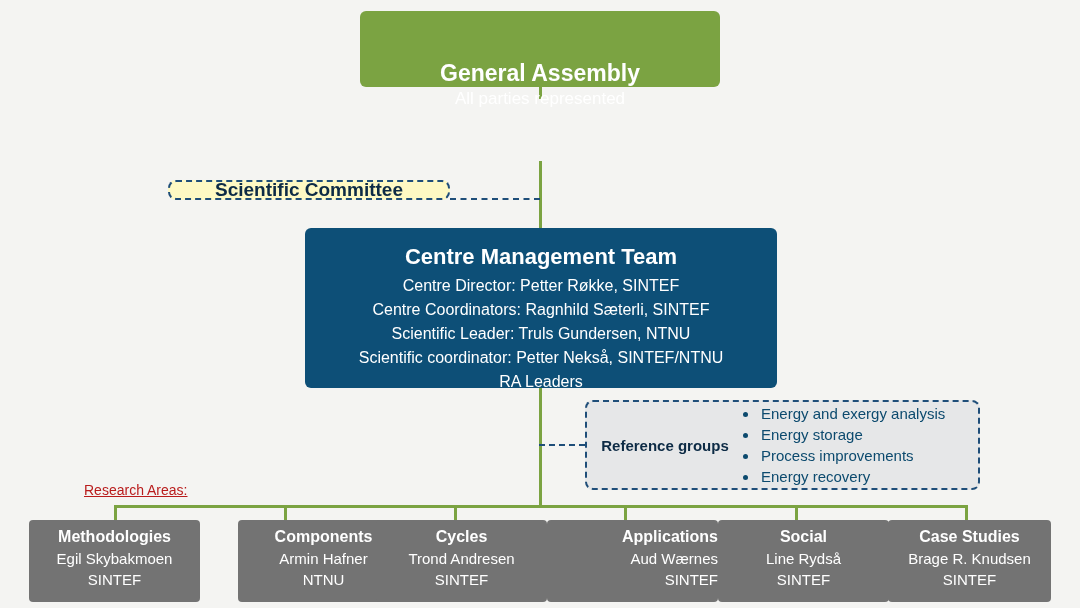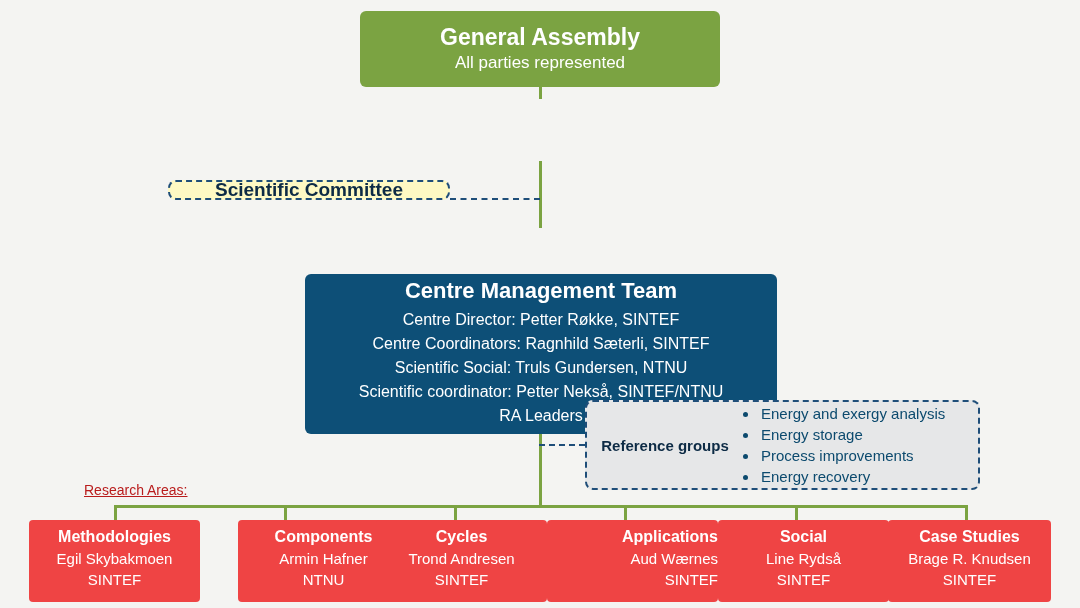--- a/index.html
+++ b/index.html
@@ -40,21 +40,21 @@
   }
 
   
   #general-assembly {
     left: 360px;
     top: 11px;
     width: 360px;
     height: 76px;
     padding-top: 12px;
   }
-  #general-assembly .title { font-size: 23px; line-height: 28px; }
+  #general-assembly .title { font-size: 23px; line-height: 28px; margin-top: 36px; }
   #general-assembly .sub { font-size: 17px; line-height: 24px; }
 
   
   #executive-board {
     left: 330px;
     top: 99px;
     width: 424px;
     height: 62px;
     padding-top: 6px;
   }
@@ -79,22 +79,21 @@
     align-items: center;
     justify-content: center;
   }
 
   
   #centre-management {
     left: 305px;
     top: 228px;
     width: 472px;
     height: 160px;
-    padding-top: 0;
-    margin-top: 46px;
+    padding-top: 12px;
   }
   #centre-management .title { font-size: 22px; line-height: 34px; }
   #centre-management .line { font-size: 16px; line-height: 24px; }
 
   
   #reference-groups {
     position: absolute;
     left: 585px;
     top: 400px;
     width: 395px;
@@ -134,21 +133,21 @@
     color: #b91c1c;
     text-decoration: underline;
   }
 
   
   .ra-card {
     position: absolute;
     top: 520px;
     height: 82px;
     box-sizing: border-box;
-    background: #ef4444;
+    background: #737373;
     border-radius: 4px;
     color: #fff;
     text-align: center;
     padding-top: 6px;
   }
   .ra-card .ra-title { font-size: 16px; font-weight: bold; line-height: 22px; }
   .ra-card .ra-name { font-size: 15px; line-height: 21px; }
   .ra-card .ra-org  { font-size: 15px; line-height: 21px; }
 
   
@@ -192,21 +191,21 @@
 
 
   <div id="scientific-committee">
     <span>Scientific Committee</span>
   </div>
 
   <div id="centre-management" class="node blue">
     <div class="title">Centre Management Team</div>
     <div class="line">Centre Director: Petter Røkke, SINTEF</div>
     <div class="line">Centre Coordinators: Ragnhild Sæterli, SINTEF</div>
-    <div class="line">Scientific Social: Truls Gundersen, NTNU</div>
+    <div class="line">Scientific Leader: Truls Gundersen, NTNU</div>
     <div class="line">Scientific coordinator: Petter Nekså, SINTEF/NTNU</div>
     <div class="line">RA Leaders</div>
   </div>
 
   <div id="reference-groups">
     <div class="rg-label">Reference groups</div>
     <ul>
       <li>Energy and exergy analysis</li>
       <li>Energy storage</li>
       <li>Process improvements</li>

